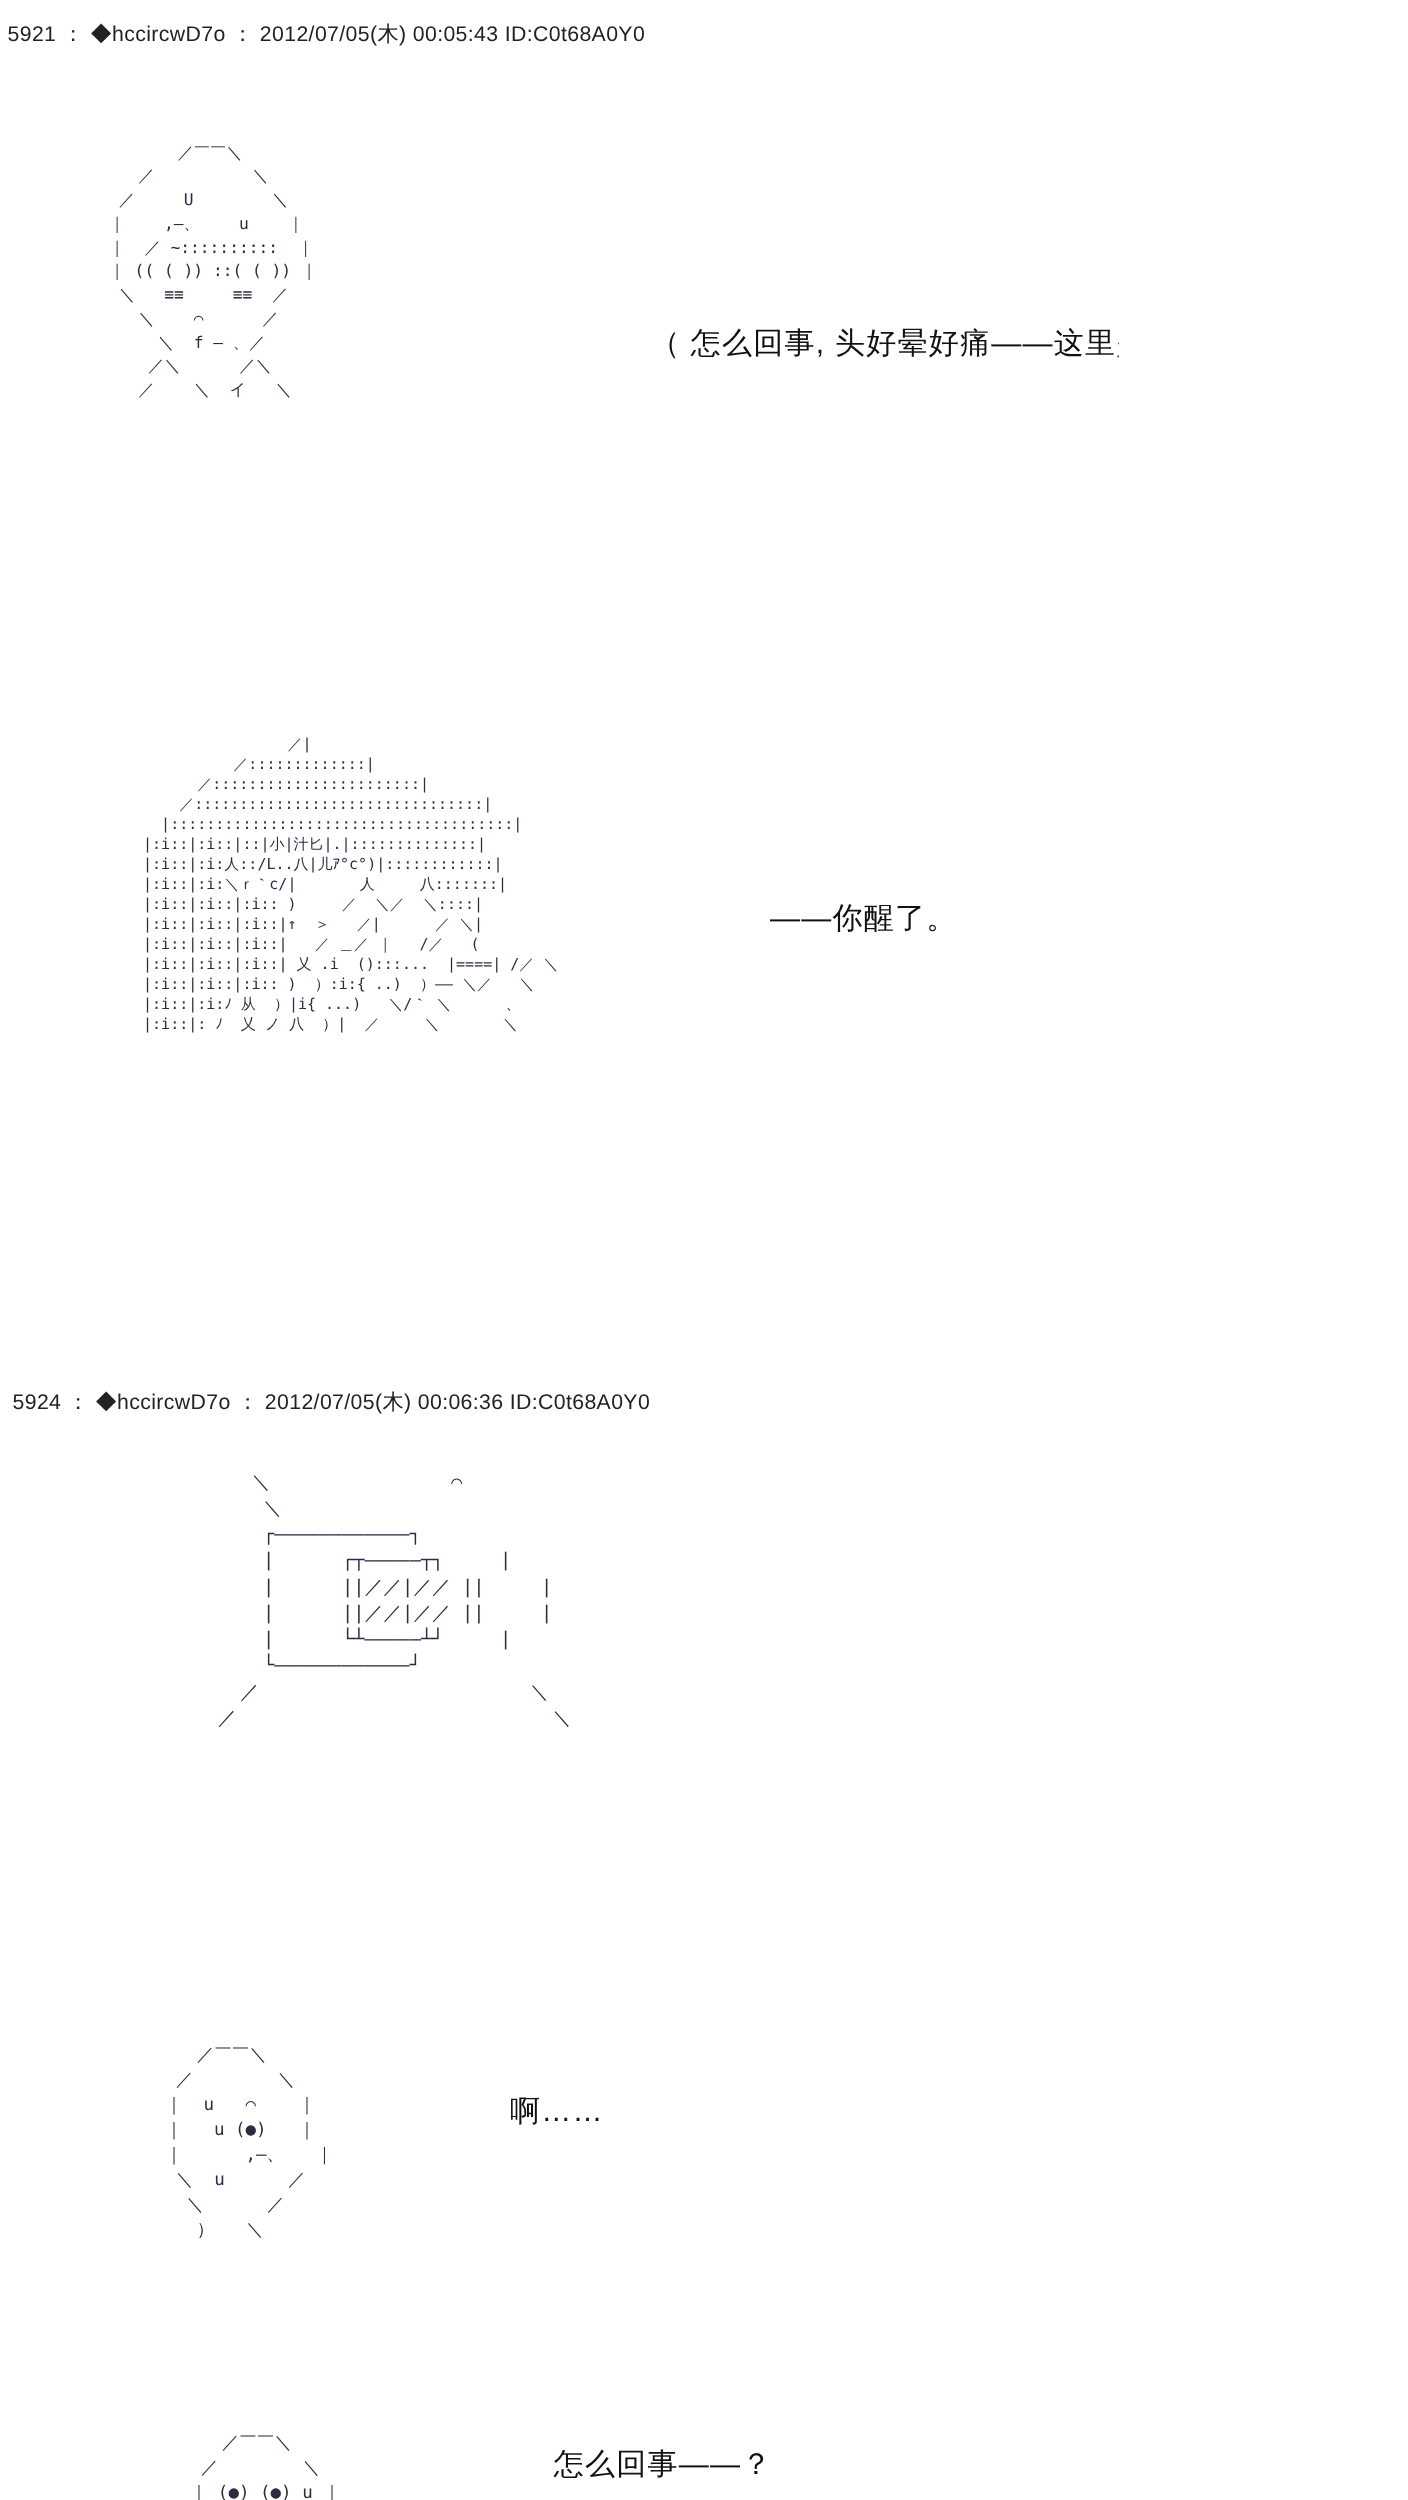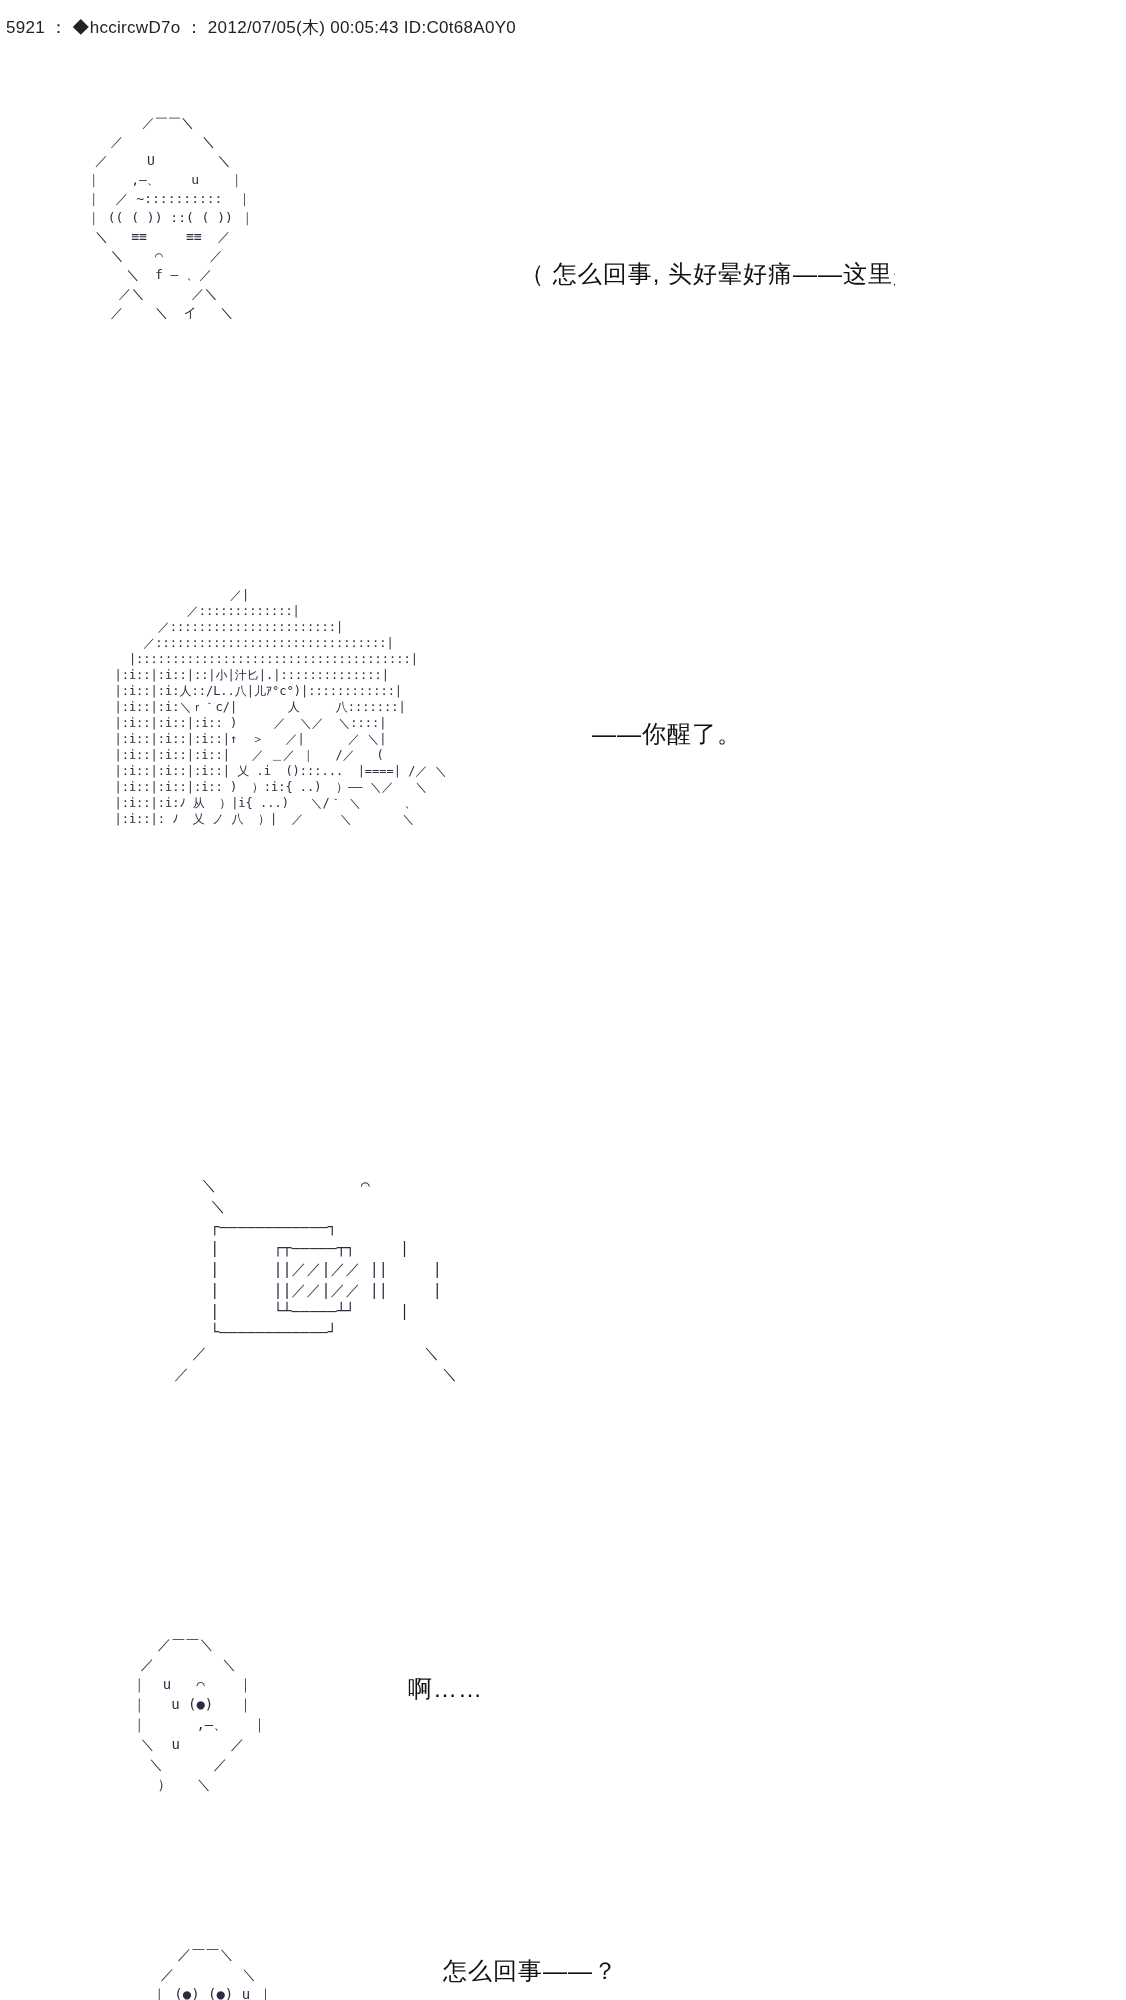--- a/index.html
+++ b/index.html
@@ -74,22 +74,23 @@
   |:i::|:i:人::/L..八|儿ｱ°c°)|::::::::::::|
   |:i::|:i:＼ｒ｀c/|       人     八:::::::|
   |:i::|:i::|:i:: )     ／  ＼／  ＼::::|
   |:i::|:i::|:i::|↑  ＞   ／|      ／ ＼|
   |:i::|:i::|:i::|   ／ ＿／ ｜   /／   (
   |:i::|:i::|:i::| 乂 .i  ():::...  |====| /／ ＼
   |:i::|:i::|:i:: )  ）:i:{ ..)  ）—— ＼／   ＼
   |:i::|:i:ﾉ 从  ）|i{ ...)   ＼/｀ ＼      、
   |:i::|: ﾉ  乂 ノ 八  ）|  ／     ＼       ＼</pre>
 
-  <div class="abs dialog" style="left:592px; top:718px;">——你醒了。</div>
+  <div class="abs dialog" style="left:616px; top:718px;">——你醒了。</div>
 
+  <div class="abs post-header" style="left:10px; top:1110px;">5924 ： ◆hccircwD7o ： 2012/07/05(木) 00:06:36 ID:C0t68A0Y0</div>
 
   <pre class="abs aa" style="left:120px; top:1160px; font-size:15px; line-height:21px;">         ＼                ⌒
           ＼
           ┌――――――――――――┐
           |      ┌┬―――――┬┐     |
           |      ||／／|／／ ||     |
           |      ||／／|／／ ||     |
           |      └┴―――――┴┘     |
           └――――――――――――┘
         ／                        ＼

